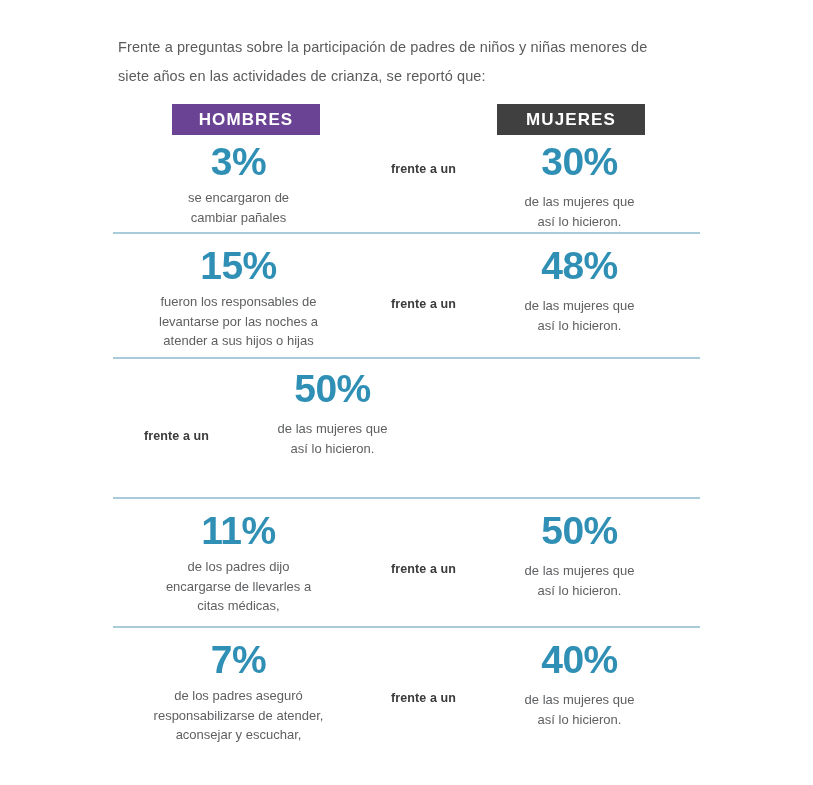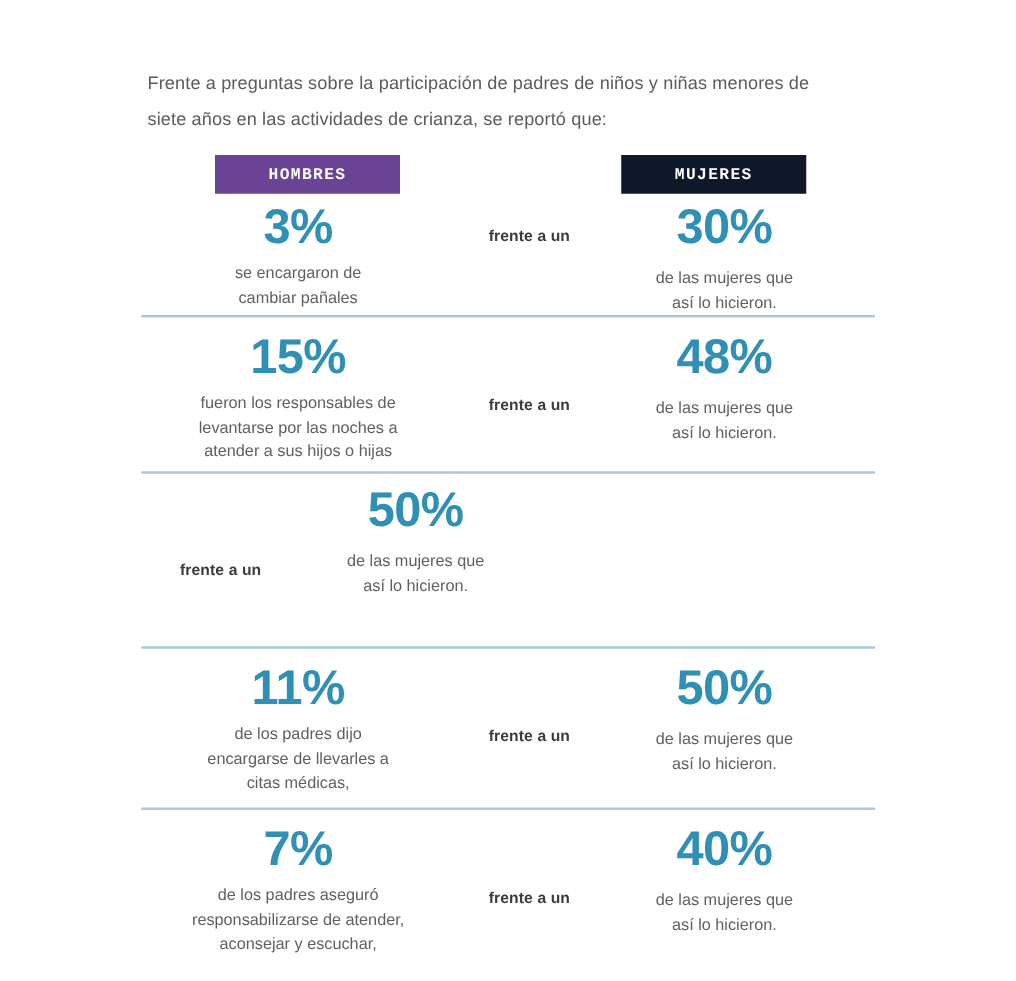--- a/index.html
+++ b/index.html
@@ -15,21 +15,20 @@
     font-family: "Liberation Sans", "DejaVu Sans", sans-serif;
     color: #58595b;
     -webkit-font-smoothing: antialiased;
   }
 
   .page {
     position: relative;
     width: 813px;
     height: 694px;
     box-sizing: border-box;
-    margin-top: 20px;
   }
 
   
   .intro {
     position: absolute;
     left: 118px;
     top: 18px;
     width: 560px;
     font-size: 14.5px;
     line-height: 29px;
@@ -45,24 +44,23 @@
     width: 590px;
     height: 31px;
   }
   .badge {
     position: absolute;
     top: 0;
     height: 31px;
     line-height: 31px;
     text-align: center;
     color: #ffffff;
-    font-size: 13px;
+    font-size: 17px;
     font-weight: bold;
     letter-spacing: 1.1px;
-    font-family: Liberation Mono, monospace;
   }
   .badge-hombres {
     left: 59px;
     width: 148px;
   }
   .badge-mujeres {
     left: 384px;
     width: 148px;
   }
 
@@ -152,21 +150,21 @@
 </style>
 </head>
 <body style="background: rgb(255, 255, 255);">
 
 <div class="page">
 
   <p class="intro">Frente a preguntas sobre la participación de padres de niños y niñas menores de siete años en las actividades de crianza, se reportó que:</p>
 
   <div class="badges">
     <div class="badge badge-hombres" style="background: rgb(107, 67, 148);">HOMBRES</div>
-    <div class="badge badge-mujeres" style="background: #0f172a;">MUJERES</div>
+    <div class="badge badge-mujeres" style="background: #404040;">MUJERES</div>
   </div>
 
   <div class="rows">
 
     <div class="row row-0">
       <div class="row-inner">
         <div class="col col-men">
           <div class="stat-number" style="color: rgb(47, 143, 180);">3%</div>
           <div class="stat-caption">se encargaron de
 cambiar pañales</div>

